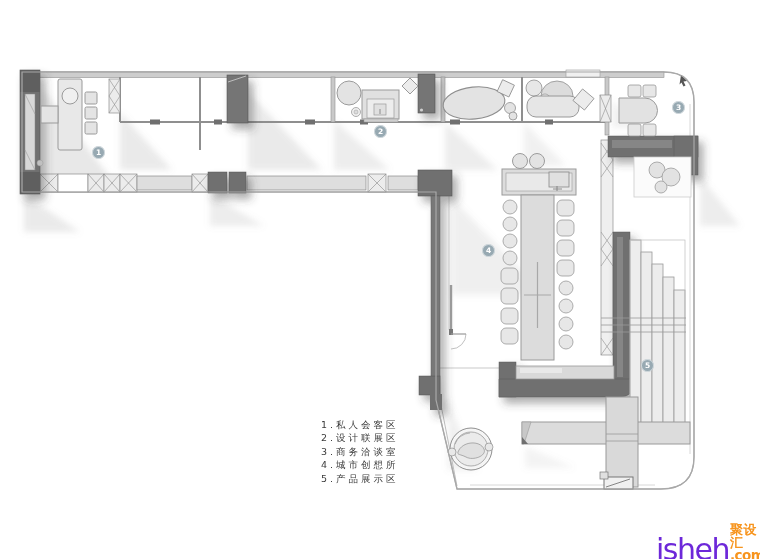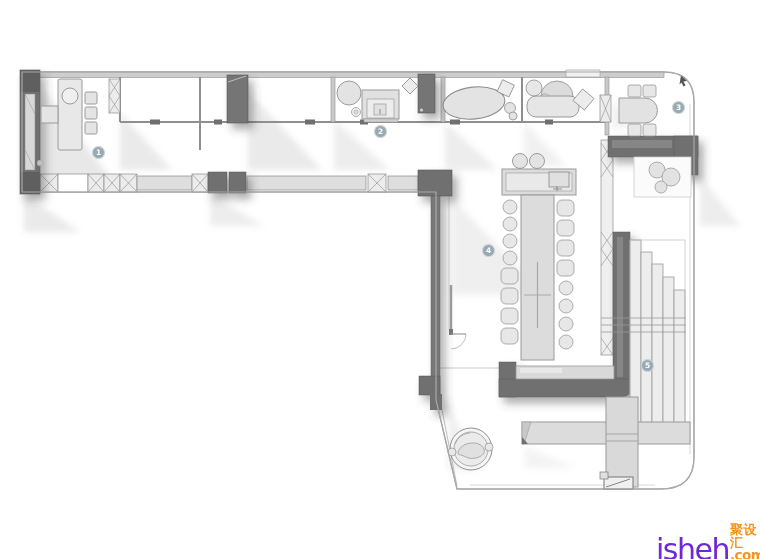--- a/index.html
+++ b/index.html
@@ -268,20 +268,27 @@
   <div class="marker" style="left:672px;top:101px">
       <span>3</span>
     </div>
   <div class="marker" style="left:482px;top:244px">
       <span>4</span>
     </div>
   <div class="marker" style="left:641px;top:359px">
       <span>5</span>
     </div>
 
+  <div class="legend">
+    <div>1.私人会客区</div>
+    <div>2.设计联展区</div>
+    <div>3.商务洽谈室</div>
+    <div>4.城市创想所</div>
+    <div>5.产品展示区</div>
+  </div>
 
   <div class="logo">
     <span class="logo-name">jsheh</span>
     <span class="logo-right">
       <span class="logo-cn">聚设汇</span>
       <span class="logo-tld">.com</span>
     </span>
   </div>
 
 </div>

